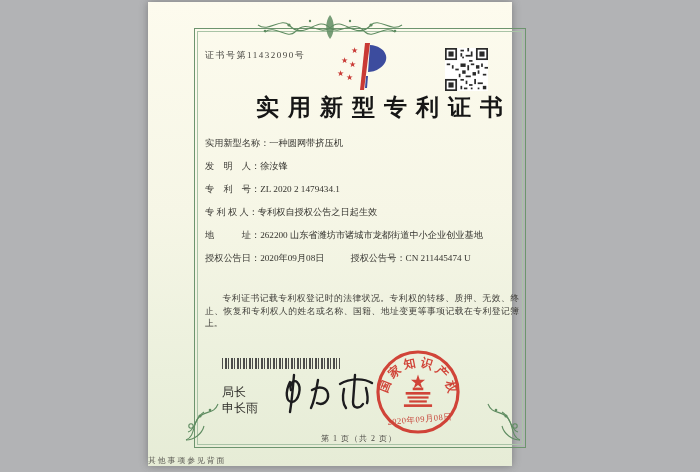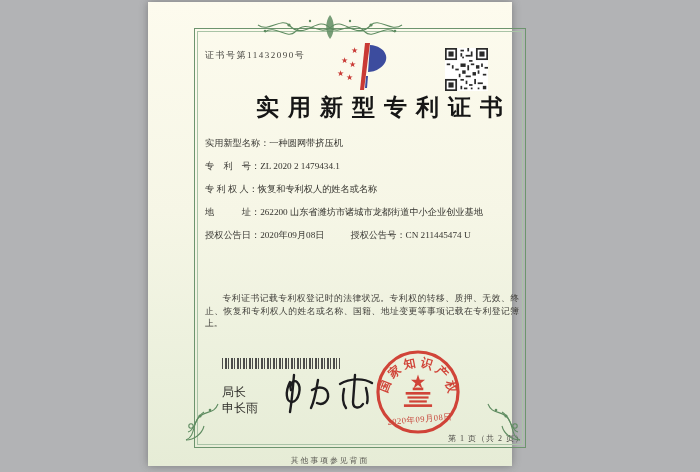--- a/index.html
+++ b/index.html
@@ -30,23 +30,23 @@
          line-height:12.6px;color:#403f3a;text-align:justify;}
   .paras p{margin:0 0 2px 0;text-indent:2em;}
   .barcode{position:absolute;left:74px;top:356px;width:118px;height:11px;
          background:repeating-linear-gradient(90deg,#28282a 0 1px,transparent 1px 3px,#28282a 3px 5px,transparent 5px 6px);
          opacity:.82;}
   .signer{position:absolute;left:74px;top:383px;font-size:12px;line-height:15.5px;color:#2e2d29;}
   .signature{position:absolute;left:128px;top:370px;width:105px;height:44px;}
   .seal{position:absolute;left:226px;top:346px;width:88px;height:88px;z-index:4;opacity:.93;}
   .sealdate{position:absolute;left:224px;top:412px;width:96px;text-align:center;z-index:5;
          font-size:8.5px;color:#c7453a;transform:rotate(-5deg);letter-spacing:.5px;}
-  .pagefooter{position:absolute;left:46px;top:431px;width:330px;text-align:right;
+  .pagefooter{position:absolute;left:46px;top:431px;width:330px;text-align:center;
          font-size:8px;color:#4a4944;letter-spacing:1px;}
-  .backnote{position:absolute;left:0;top:453px;width:100%;text-align:center;
+  .backnote{position:absolute;left:0;top:453px;width:100%;
          font-size:7.8px;color:#55544e;letter-spacing:2px;}
   svg{display:block;}
 </style>
 </head>
 <body>
 
 <div class="stage">
   <div class="paper">
 
     <div class="frame"></div>
@@ -166,24 +166,27 @@
       </svg>
     </div>
 
     <div class="title">实用新型专利证书</div>
 
     <div class="fields">
       <div class="frow">
         <span class="lb">实用新型名称：</span><span class="vl">一种圆网带挤压机</span>
       </div>
       <div class="frow">
+        <span class="lb">发　明　人：</span><span class="vl">徐汝锋</span>
+      </div>
+      <div class="frow">
         <span class="lb">专　利　号：</span><span class="vl">ZL 2020 2 1479434.1</span>
       </div>
       <div class="frow">
-        <span class="lb">专 利 权 人：</span><span class="vl">恢复和专利权人的姓名或名称</span>
+        <span class="lb">专 利 权 人：</span><span class="vl">专利权自授权公告之日起生效</span>
       </div>
       <div class="frow">
         <span class="lb">地　　　址：</span><span class="vl">262200 山东省潍坊市诸城市龙都街道中小企业创业基地</span>
       </div>
       <div class="frow">
         <span class="lb">授权公告日：</span><span class="vl">2020年09月08日</span><span class="lb grantpair2">授权公告号：</span><span class="vl">CN 211445474 U</span>
       </div>
     </div>
 
     <div class="paras">

